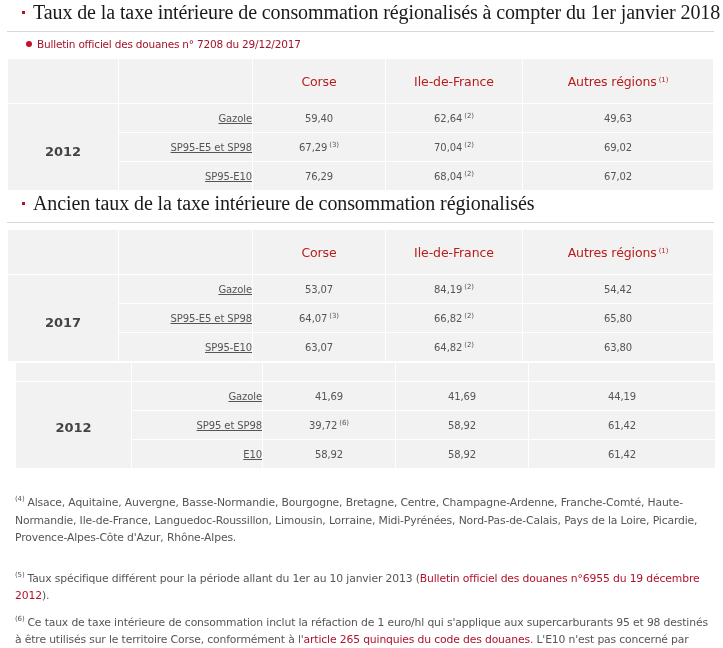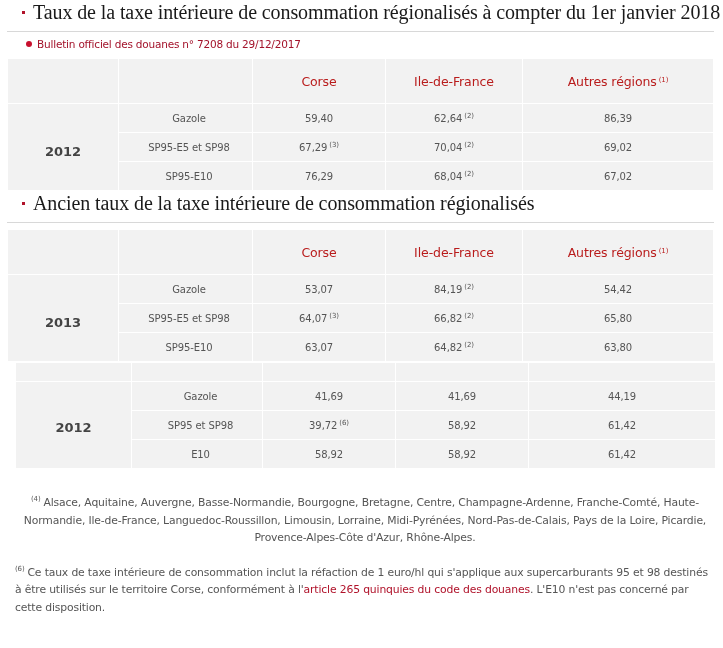--- a/index.html
+++ b/index.html
@@ -4,21 +4,21 @@
 <style>
   html, body { margin: 0; padding: 0; background: #ffffff; }
   body { width: 723px; height: 648px; position: relative; overflow: hidden; font-family: "DejaVu Sans", sans-serif; color: #555; }
   .h2 { position: absolute; left: 20px; font-family: "Liberation Serif", serif; font-size: 20px; color: #1a1a1a; white-space: nowrap; letter-spacing: -0.1px; }
   .h2 .sq { display: inline-block; width: 3px; height: 3px; background: #b0122a; vertical-align: middle; margin: 0 8px 3px 2px; }
   .rule { position: absolute; left: 7px; width: 707px; height: 1px; background: #d8d8d8; }
   .bo { position: absolute; left: 26px; top: 38px; font-size: 10.5px; color: #a3122a; letter-spacing: -0.2px; }
   .bo .dot { display: inline-block; width: 6px; height: 6px; border-radius: 50%; background: #c8102e; margin-right: 5px; vertical-align: middle; position: relative; top: -1px; }
   table { position: absolute; border-collapse: collapse; background: #f2f2f2; table-layout: fixed; }
   td { border: 1px solid #ffffff; padding: 0; font-size: 10px; color: #555; text-align: center; letter-spacing: -0.1px; }
-  td.lbl { text-align: center; padding-left: 7px; color: #555; }
+  td.lbl { text-align: right; padding-left: 7px; color: #555; text-decoration: underline; }
   td.year { font-weight: bold; font-size: 13px; color: #444; padding-top: 8px; }
   td.hdr { font-size: 12.5px; color: #b91c1c; padding-top: 0; }
   sup { font-size: 7px; vertical-align: 4px; margin-left: 2px; }
   .notes { position: absolute; left: 15px; width: 700px; font-size: 10.8px; color: #555; line-height: 17.5px; letter-spacing: -0.15px; }
   .notes p { margin: 0; }
   .notes sup { font-size: 7px; vertical-align: 5px; margin-left: 0; margin-right: 3px; }
   .red { color: #b0122a; }
 </style>
 </head>
 <body>
@@ -45,21 +45,21 @@
     <td></td>
     <td class="hdr"><span>Corse</span></td>
     <td class="hdr"><span>Ile-de-France</span></td>
     <td class="hdr"><span>Autres régions</span><sup>(1)</sup></td>
   </tr>
   <tr style="height:29px;">
     <td class="year" rowspan="3">2012</td>
     <td class="lbl">Gazole</td>
     <td><span>59,40</span></td>
     <td><span>62,64</span><sup>(2)</sup></td>
-    <td>86,39</td>
+    <td>49,63</td>
   </tr>
   <tr style="height:29px;">
     <td class="lbl">SP95-E5 et SP98</td>
     <td><span>67,29</span><sup>(3)</sup></td>
     <td><span>70,04</span><sup>(2)</sup></td>
     <td>69,02</td>
   </tr>
   <tr style="height:29px;">
     <td class="lbl">SP95-E10</td>
     <td><span>76,29</span></td>
@@ -84,21 +84,21 @@
     </colgroup>
   <tbody>
       <tr style="height:45px;">
     <td></td>
     <td></td>
     <td class="hdr"><span>Corse</span></td>
     <td class="hdr"><span>Ile-de-France</span></td>
     <td class="hdr"><span>Autres régions</span><sup>(1)</sup></td>
   </tr>
   <tr style="height:29px;">
-    <td class="year" rowspan="3">2013</td>
+    <td class="year" rowspan="3">2017</td>
     <td class="lbl">Gazole</td>
     <td><span>53,07</span></td>
     <td><span>84,19</span><sup>(2)</sup></td>
     <td>54,42</td>
   </tr>
   <tr style="height:29px;">
     <td class="lbl">SP95-E5 et SP98</td>
     <td><span>64,07</span><sup>(3)</sup></td>
     <td><span>66,82</span><sup>(2)</sup></td>
     <td>65,80</td>
@@ -144,15 +144,16 @@
   <tr style="height:29px;">
     <td class="lbl">E10</td>
     <td><span>58,92</span></td>
     <td>58,92</td>
     <td>61,42</td>
   </tr>
 </tbody>
   </table>
 
 <div class="notes" style="top:491px;">
-  <p style="margin-bottom:14px;text-align:center;"><sup>(4)</sup><span>Alsace, Aquitaine, Auvergne, Basse-Normandie, Bourgogne, Bretagne, Centre, Champagne-Ardenne, Franche-Comté, Haute-Normandie, Ile-de-France, Languedoc-Roussillon, Limousin, Lorraine, Midi-Pyrénées, Nord-Pas-de-Calais, Pays de la Loire, Picardie, Provence-Alpes-Côte d'Azur, Rhône-Alpes.</span></p>
+  <p style="margin-bottom:20px;"><sup>(4)</sup><span>Alsace, Aquitaine, Auvergne, Basse-Normandie, Bourgogne, Bretagne, Centre, Champagne-Ardenne, Franche-Comté, Haute-Normandie, Ile-de-France, Languedoc-Roussillon, Limousin, Lorraine, Midi-Pyrénées, Nord-Pas-de-Calais, Pays de la Loire, Picardie, Provence-Alpes-Côte d'Azur, Rhône-Alpes.</span></p>
+  <p style="margin-bottom:6px;"><sup>(5)</sup><span>Taux spécifique différent pour la période allant du 1er au 10 janvier 2013 (</span><span class="red">Bulletin officiel des douanes n°6955 du 19 décembre 2012</span><span>).</span></p>
   <p><sup>(6)</sup><span>Ce taux de taxe intérieure de consommation inclut la réfaction de 1 euro/hl qui s'applique aux supercarburants 95 et 98 destinés à être utilisés sur le territoire Corse, conformément à l'</span><span class="red">article 265 quinquies du code des douanes</span><span>. L'E10 n'est pas concerné par cette disposition.</span></p>
 </div>
 
 </body></html>

